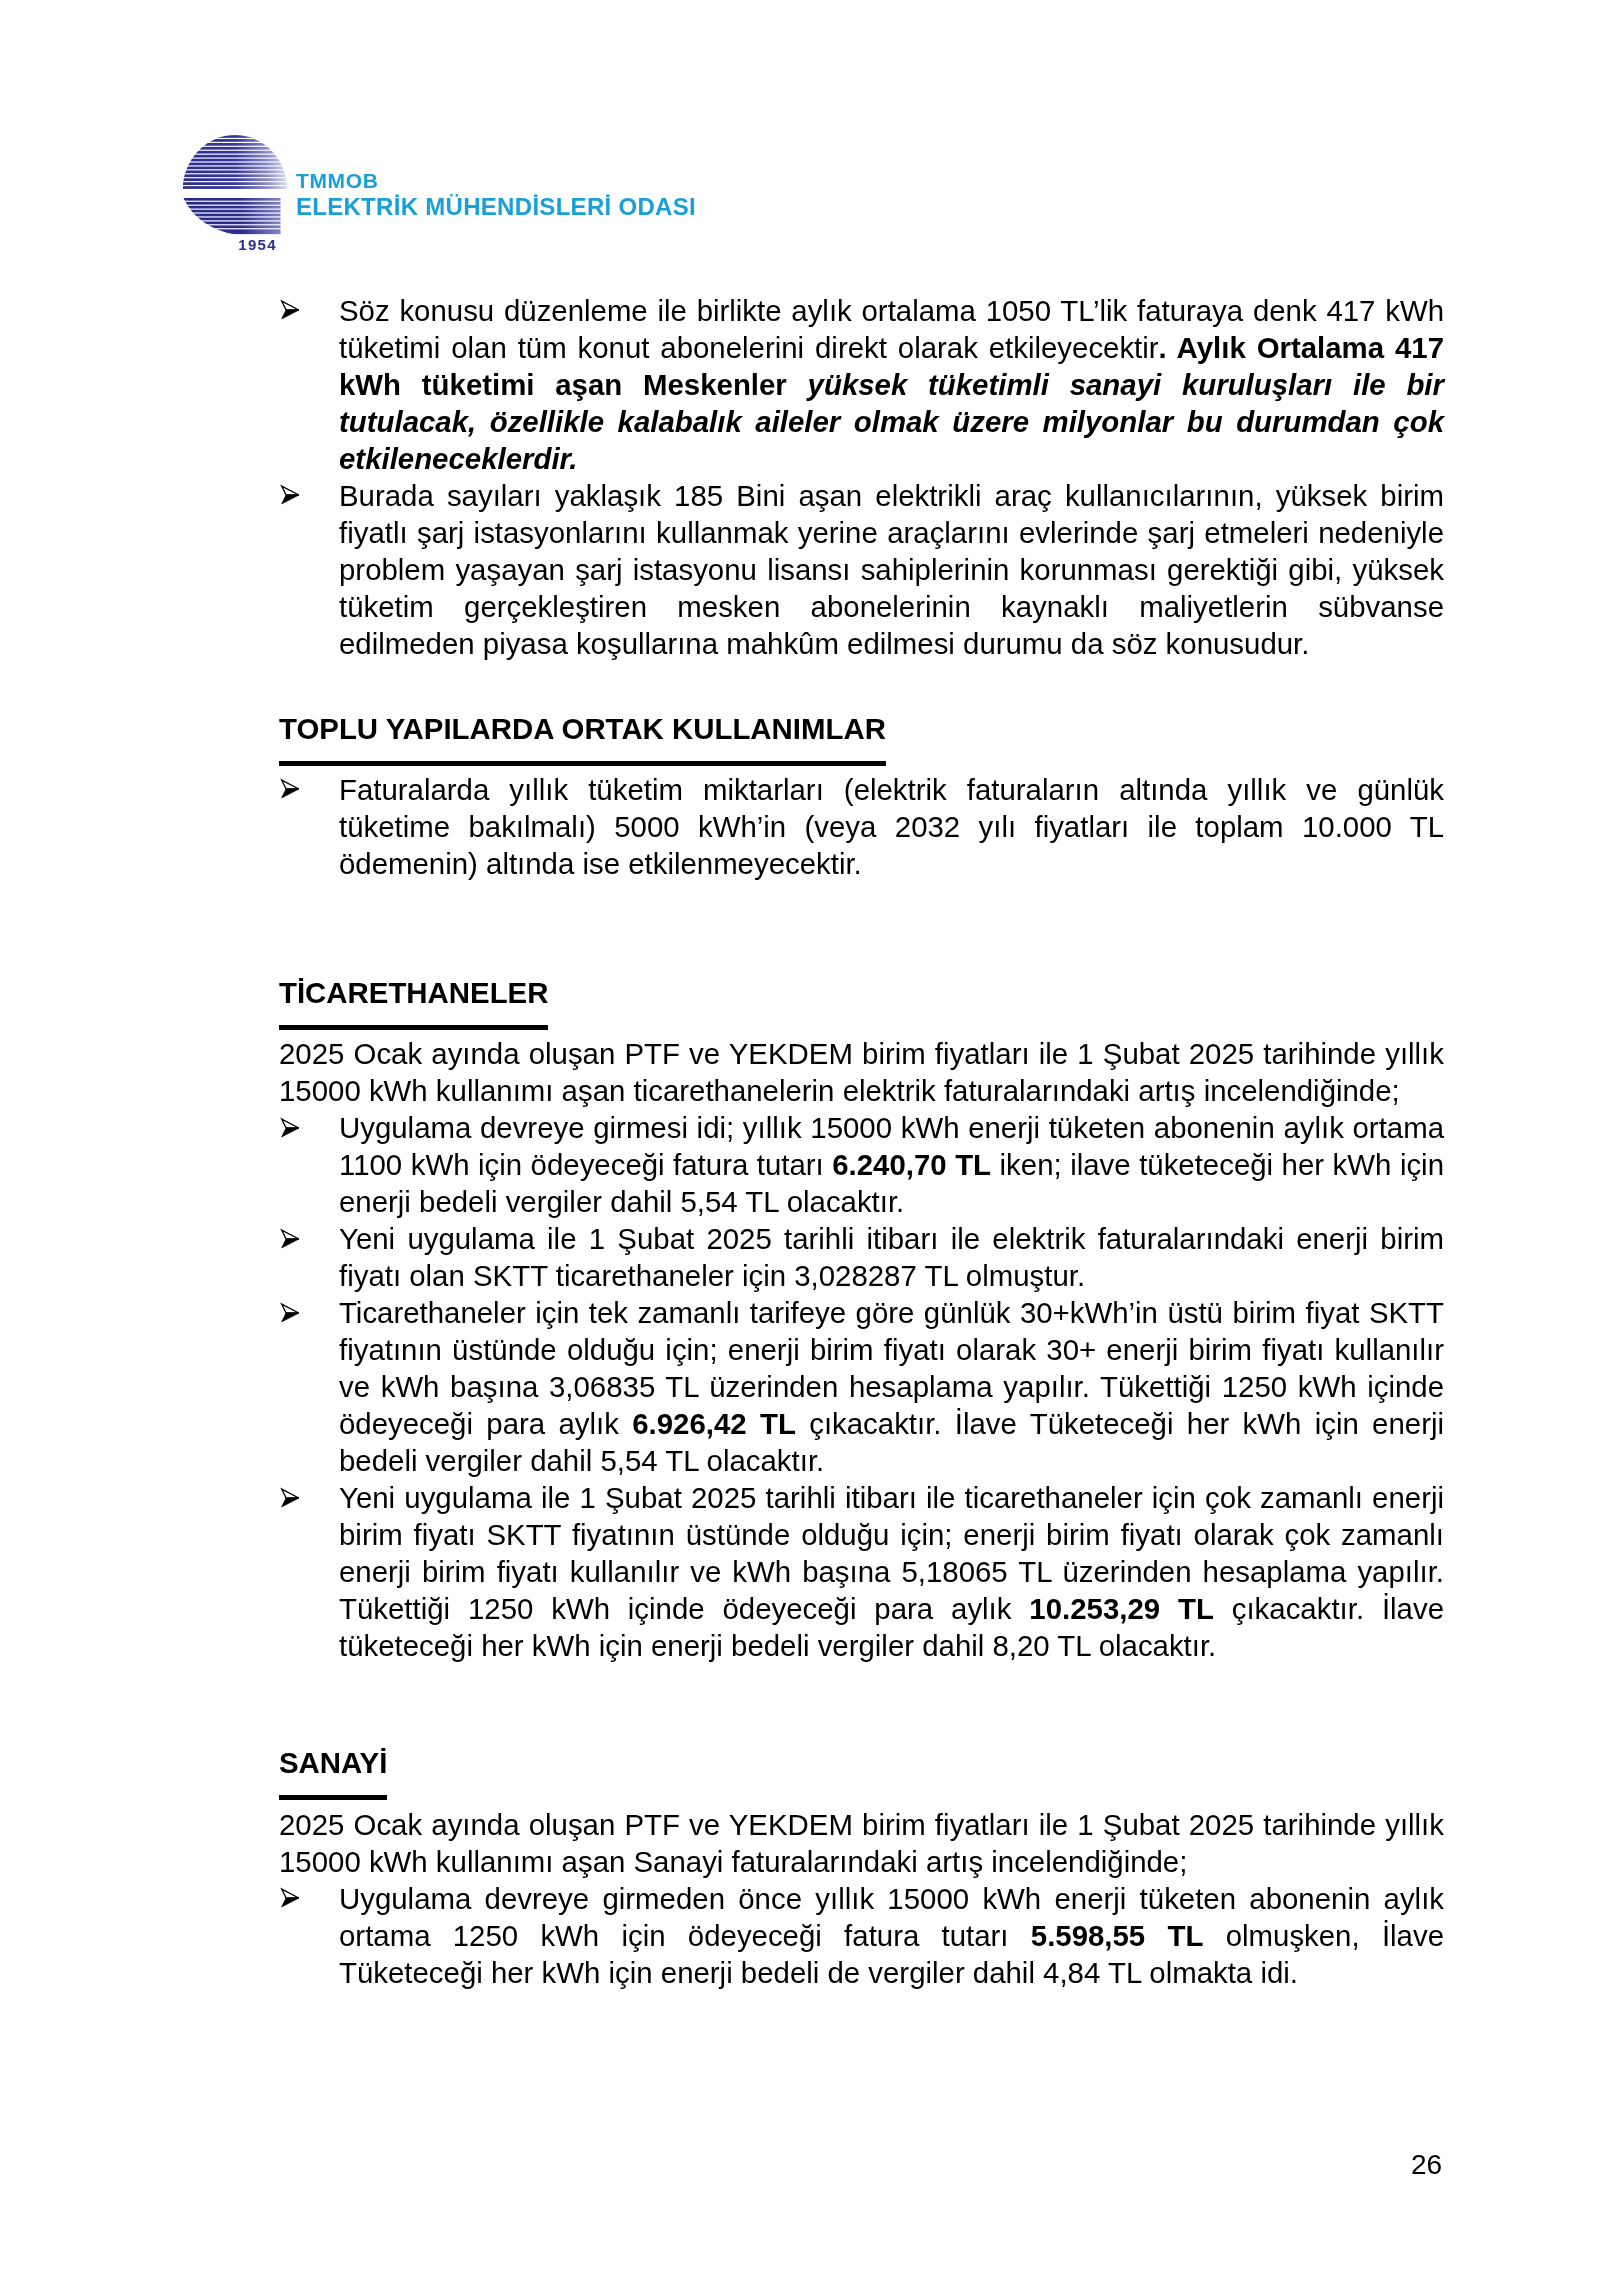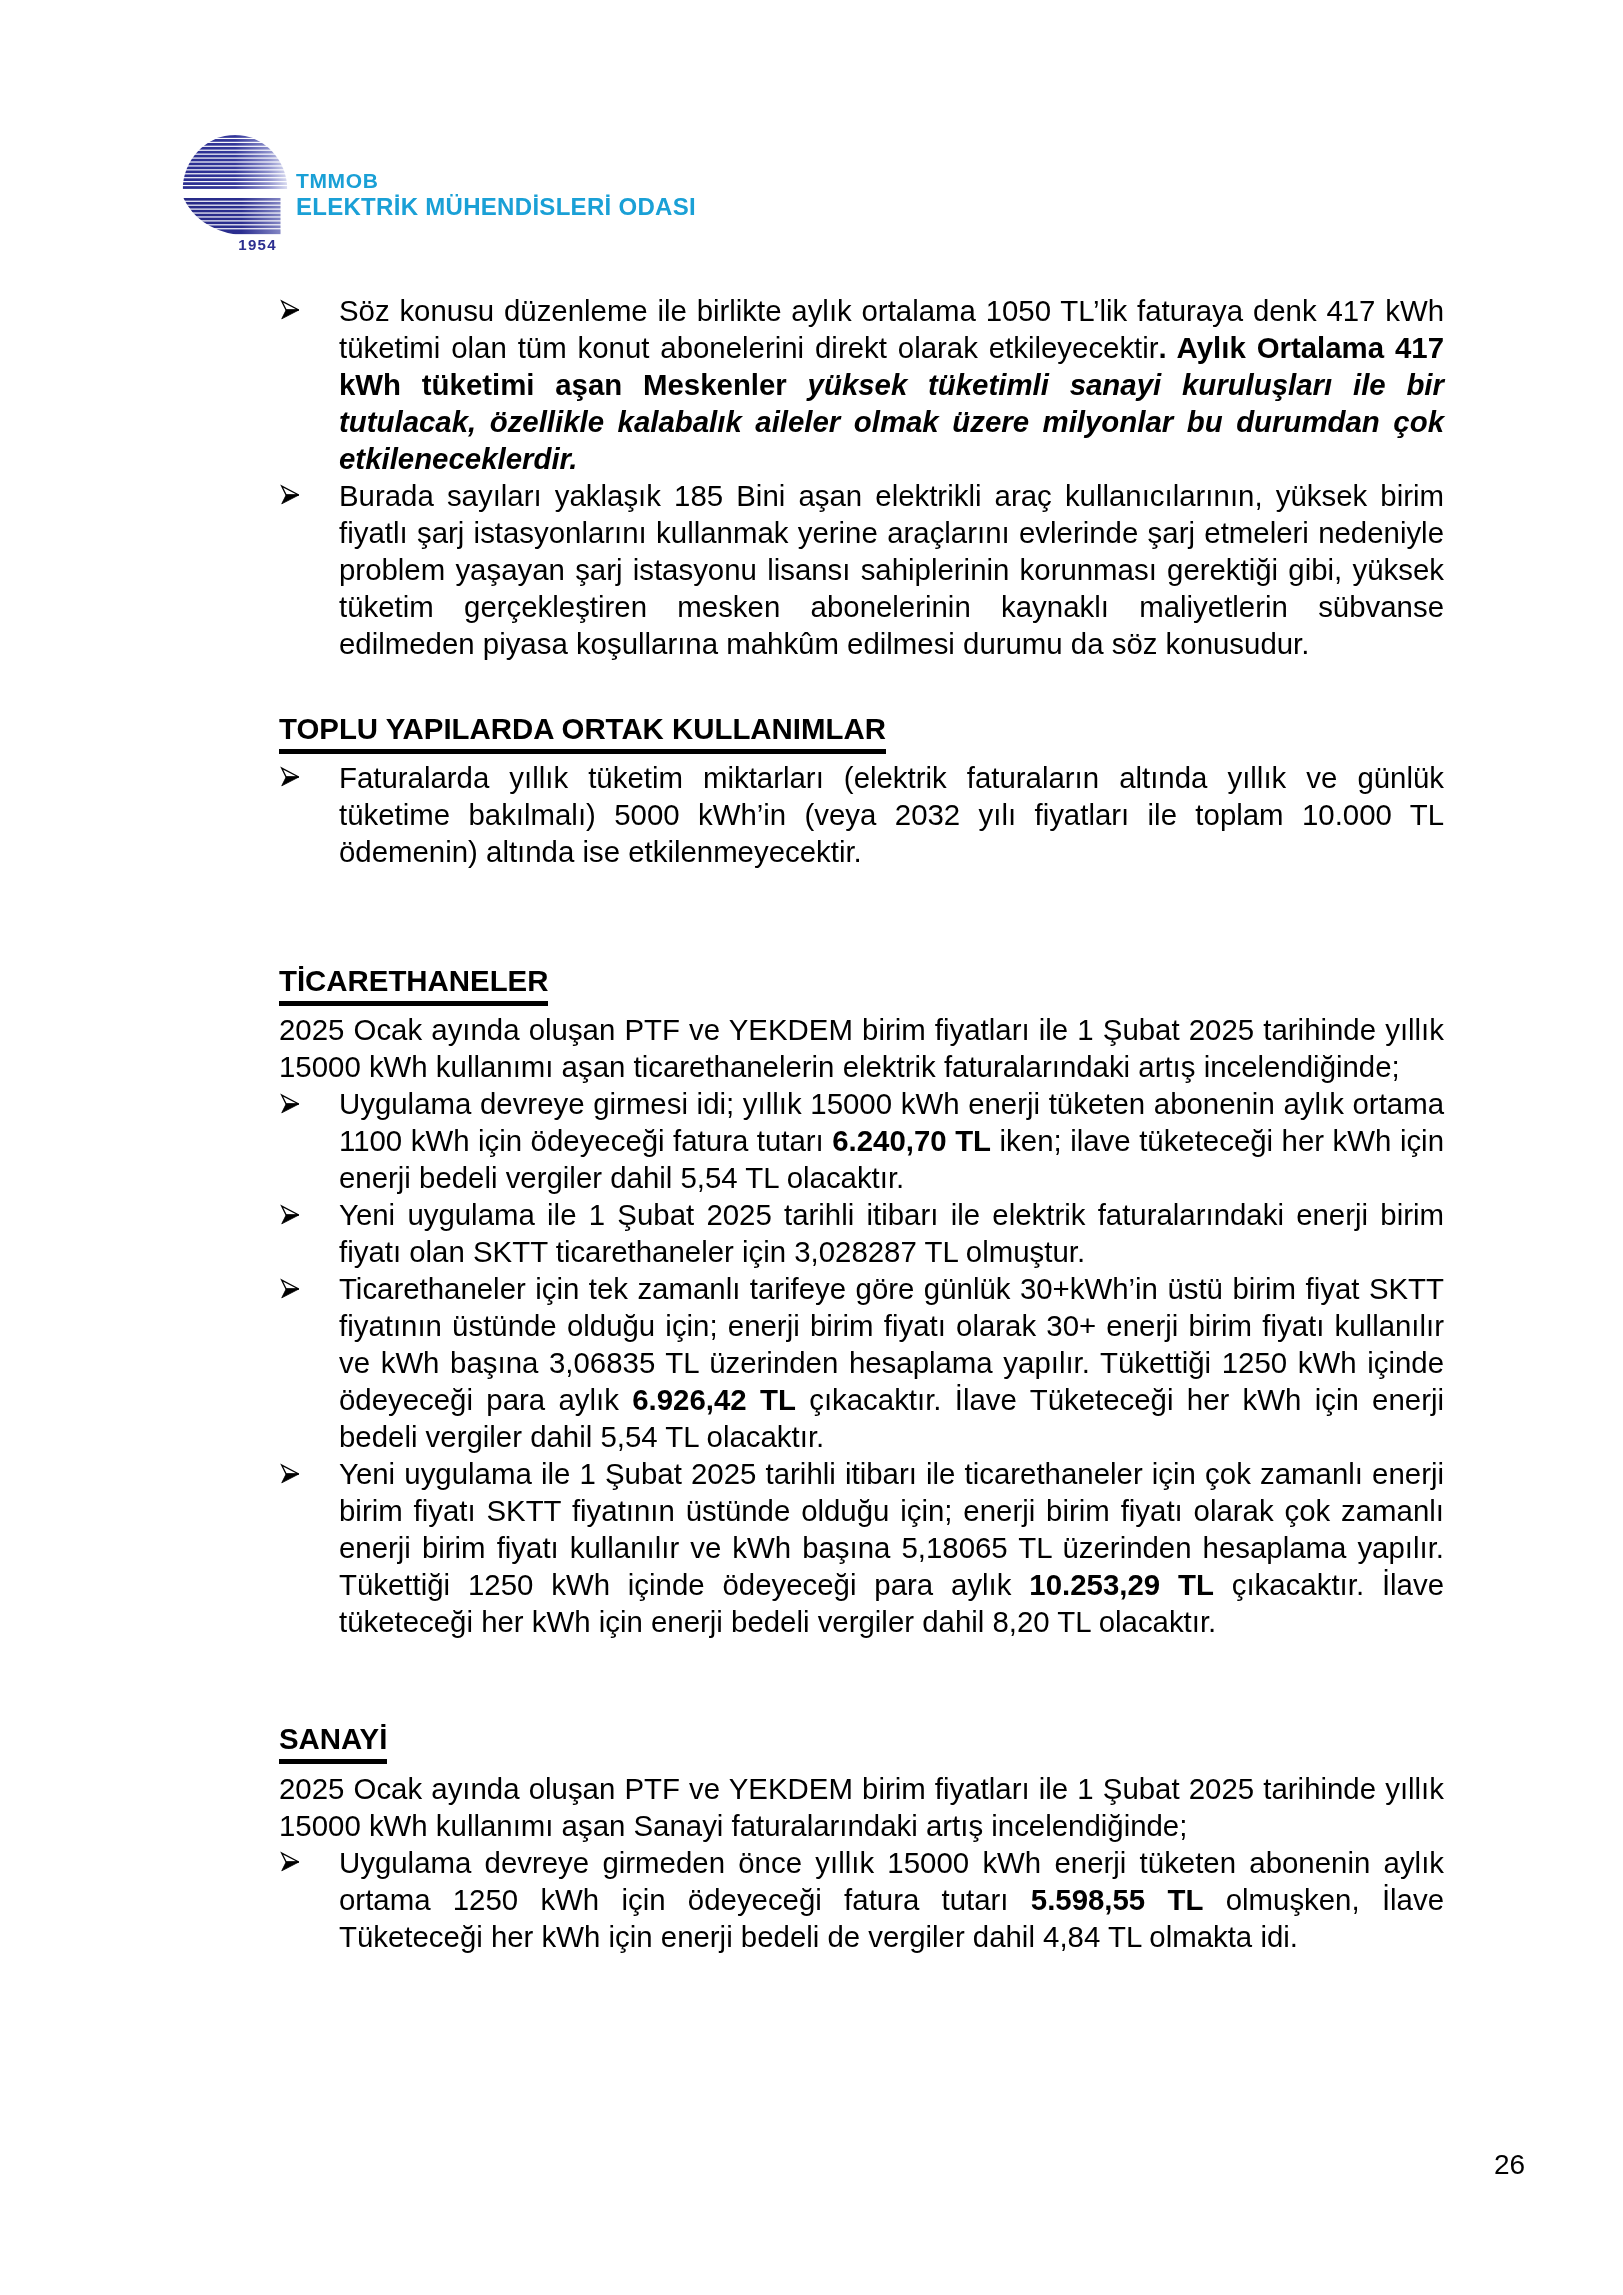--- a/index.html
+++ b/index.html
@@ -29,36 +29,36 @@
     width: 1165px;
     font-size: 29.4px;
     line-height: 37px;
   }
   .doc-section { margin: 0; }
   .content section:nth-of-type(2) { margin-top: 48px; }
   .content section:nth-of-type(3) { margin-top: 92px; }
   .content section:nth-of-type(4) { margin-top: 80px; }
 
   .section-heading { margin: 0 0 5.2px 0; font-size: 29.4px; font-weight: 700; letter-spacing: 0; }
-  .heading-underline { display: inline-block; border-bottom: 5.9px solid #000; padding-bottom: 2px; }
+  .heading-underline { display: inline-block; border-bottom: 5.9px solid #000; padding-bottom: 14px; }
 
   .intro { margin: 0; text-align: justify; }
 
   .bullet { display: flex; align-items: flex-start; }
   .bullet-marker { flex: 0 0 60px; padding-top: 7.2px; }
   .bullet-marker svg { display: block; }
   .bullet-body { flex: 1 1 auto; min-width: 0; text-align: justify; }
 
   .run-r  { font-weight: 400; font-style: normal; }
   .run-b  { font-weight: 700; font-style: normal; }
   .run-bi { font-weight: 700; font-style: italic; }
 
   .page-number {
     position: absolute;
-    left: 1494px;
+    left: 1411px;
     top: 2148px;
     font-size: 28px;
     line-height: 33px;
     color: #000;
   }
 </style>
 </head>
 <body>
 
 <div class="page">

